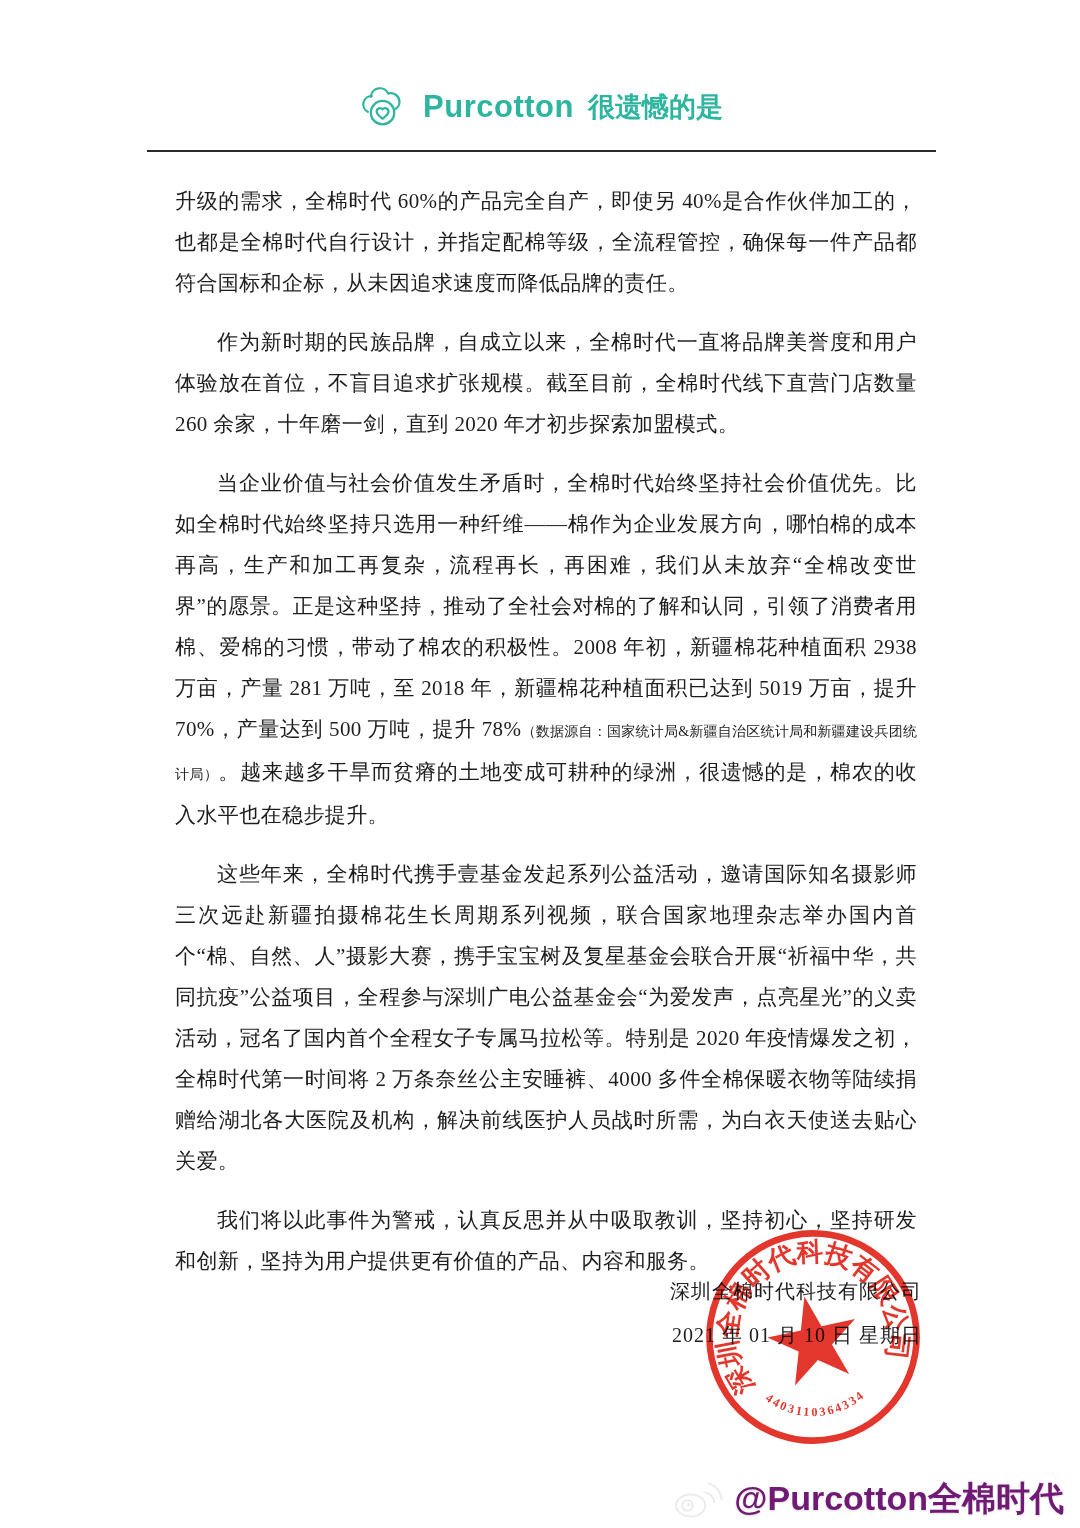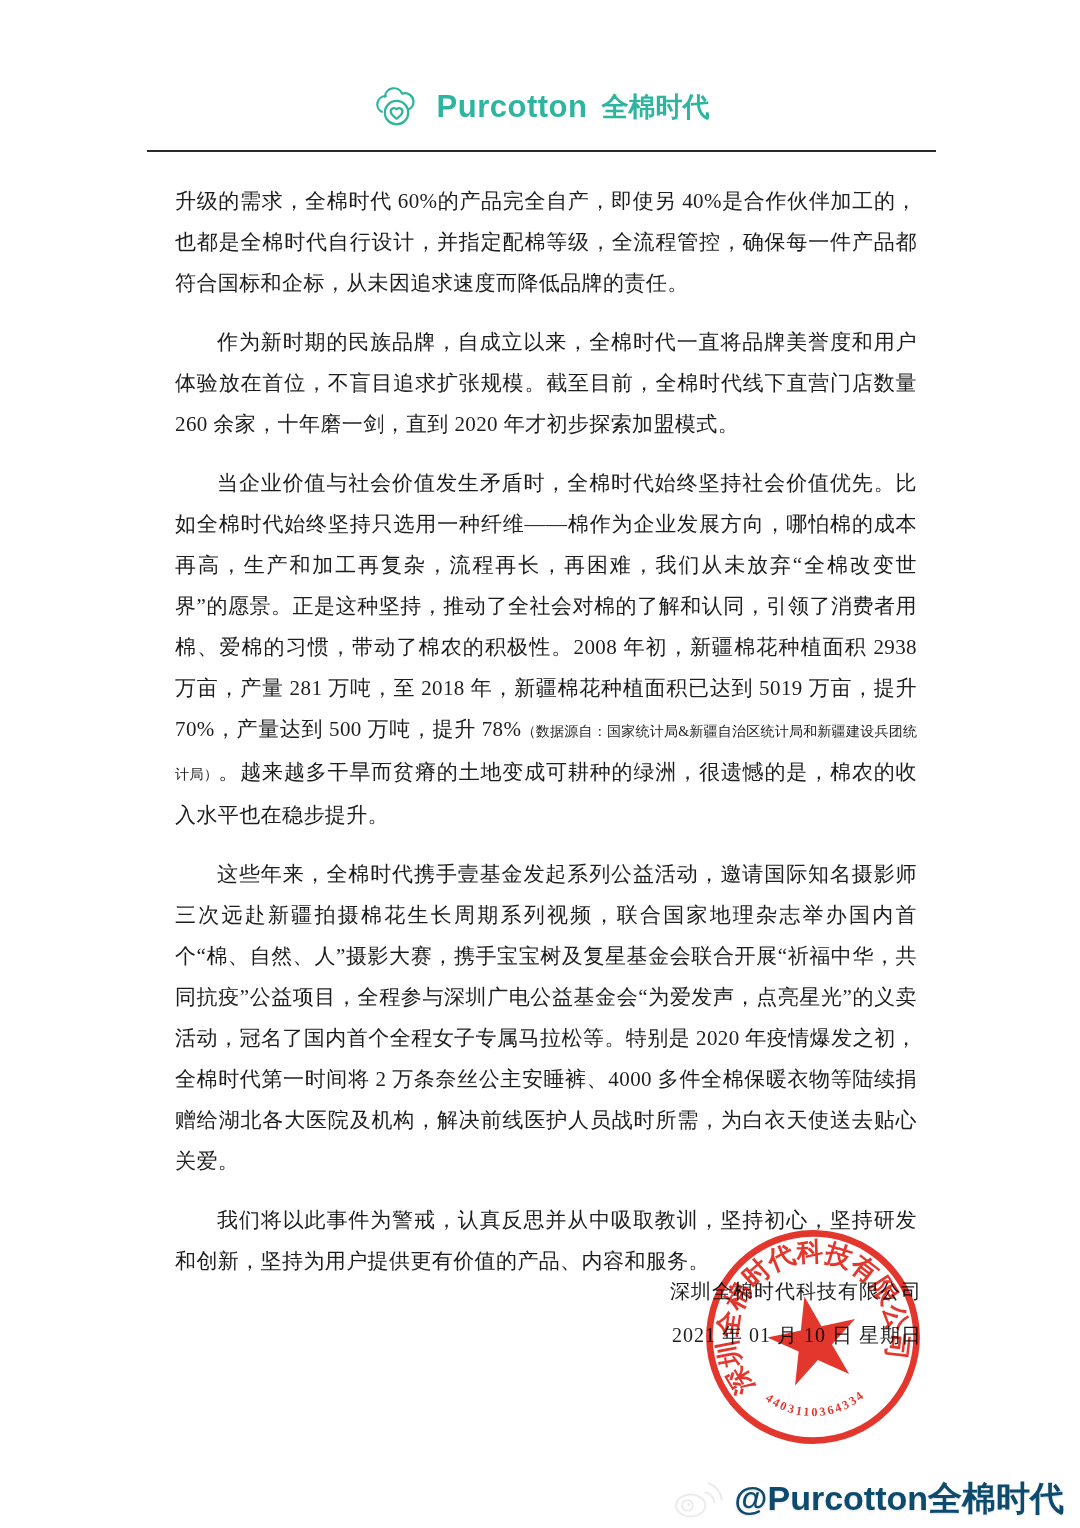--- a/index.html
+++ b/index.html
@@ -48,39 +48,39 @@
     transform:rotate(-12deg); mix-blend-mode:multiply; opacity:0.92;
   }
   .seal text {
     font-family:"Liberation Serif","DejaVu Serif",serif; font-weight:bold;
   }
   
   .watermark {
     position:absolute; right:16px; bottom:6px;
     display:flex; align-items:center; gap:10px;
     font-family:"Liberation Sans","DejaVu Sans",sans-serif;
-    font-size:34px; font-weight:bold; color:#0c4a6e;
+    font-size:34px; font-weight:bold; color:#701a75;
     text-shadow:0 1px 2px rgba(170,170,170,0.45);
   }
   .weibo-icon { width:52px; height:46px; }
 </style>
 </head>
 <body>
 
 <div class="page">
 
   <div class="logo-row">
     <svg class="logo-icon" viewBox="0 0 60 52" fill="none" stroke="#2db5a0" stroke-width="2.6" stroke-linecap="round" stroke-linejoin="round">
       <path d="M16 14 a 10.5 10.5 0 0 1 20 -3.5 a 10 10 0 0 1 13 9 a 10 10 0 0 1 -5 9"></path>
       <path d="M17 13.5 a 9.5 9.5 0 0 0 -4.5 18"></path>
       <circle cx="29.5" cy="32.5" r="13.5"></circle>
       <path d="M29.5 39.5 c-3.4-2.7 -6.8-5 -6.8-8.3 a 3.9 3.9 0 0 1 6.8 -2.6 a 3.9 3.9 0 0 1 6.8 2.6 c0 3.3 -3.4 5.6 -6.8 8.3 z"></path>
     </svg>
     <span class="logo-en">Purcotton</span>
-    <span class="logo-cn">全棉时代</span>
+    <span class="logo-cn">很遗憾的是</span>
   </div>
   <div class="header-rule"></div>
 
   <div class="content">
     <p class="no-indent">升级的需求，全棉时代 60%的产品完全自产，即使另 40%是合作伙伴加工的，也都是全棉时代自行设计，并指定配棉等级，全流程管控，确保每一件产品都符合国标和企标，从未因追求速度而降低品牌的责任。</p>
     <p>作为新时期的民族品牌，自成立以来，全棉时代一直将品牌美誉度和用户体验放在首位，不盲目追求扩张规模。截至目前，全棉时代线下直营门店数量 260 余家，十年磨一剑，直到 2020 年才初步探索加盟模式。</p>
     <p><span>当企业价值与社会价值发生矛盾时，全棉时代始终坚持社会价值优先。比如全棉时代始终坚持只选用一种纤维——棉作为企业发展方向，哪怕棉的成本再高，生产和加工再复杂，流程再长，再困难，我们从未放弃“全棉改变世界”的愿景。正是这种坚持，推动了全社会对棉的了解和认同，引领了消费者用棉、爱棉的习惯，带动了棉农的积极性。2008 年初，新疆棉花种植面积 2938 万亩，产量 281 万吨，至 2018 年，新疆棉花种植面积已达到 5019 万亩，提升 70%，产量达到 500 万吨，提升 78%</span><span class="small-note">（数据源自：国家统计局&amp;新疆自治区统计局和新疆建设兵团统计局）</span><span>。越来越多干旱而贫瘠的土地变成可耕种的绿洲，很遗憾的是，棉农的收入水平也在稳步提升。</span></p>
     <p>这些年来，全棉时代携手壹基金发起系列公益活动，邀请国际知名摄影师三次远赴新疆拍摄棉花生长周期系列视频，联合国家地理杂志举办国内首个“棉、自然、人”摄影大赛，携手宝宝树及复星基金会联合开展“祈福中华，共同抗疫”公益项目，全程参与深圳广电公益基金会“为爱发声，点亮星光”的义卖活动，冠名了国内首个全程女子专属马拉松等。特别是 2020 年疫情爆发之初，全棉时代第一时间将 2 万条奈丝公主安睡裤、4000 多件全棉保暖衣物等陆续捐赠给湖北各大医院及机构，解决前线医护人员战时所需，为白衣天使送去贴心关爱。</p>
     <p>我们将以此事件为警戒，认真反思并从中吸取教训，坚持初心，坚持研发和创新，坚持为用户提供更有价值的产品、内容和服务。</p>
   </div>

